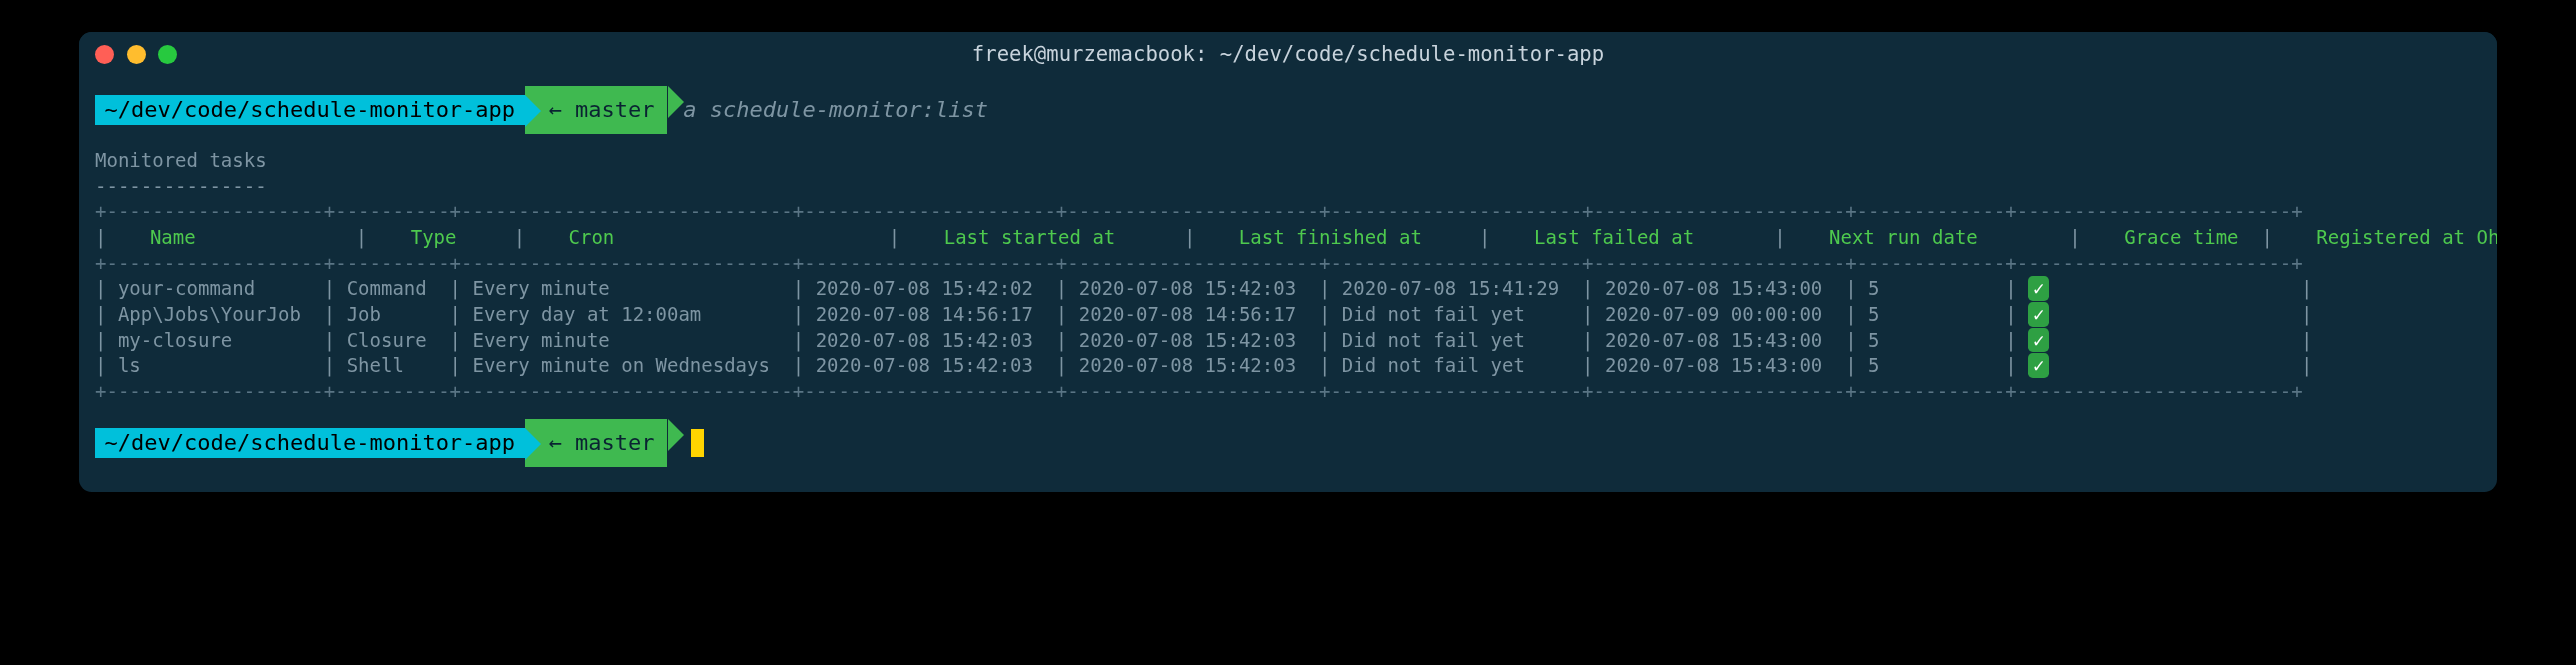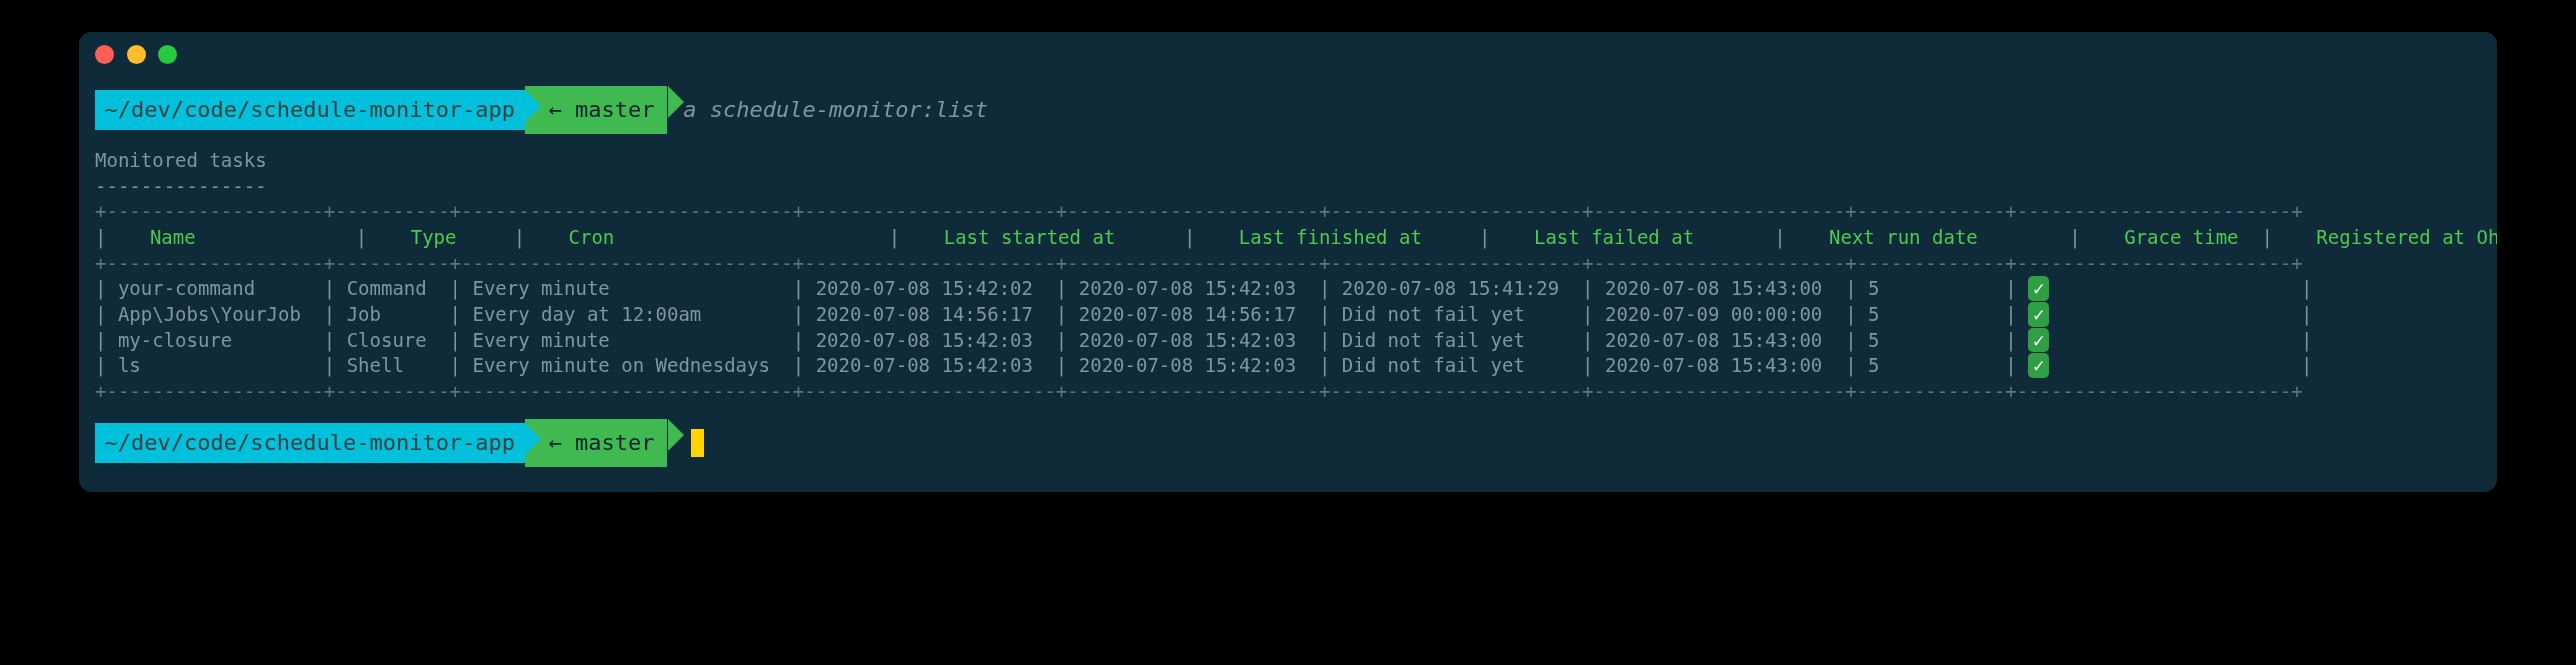--- a/index.html
+++ b/index.html
@@ -50,23 +50,23 @@
       color: #7e95a3;
       line-height: 1.35;
     }
     .prompt-line {
       display: flex;
       align-items: center;
       margin-bottom: 6.3px;
     }
     .seg-path {
       background: #00c0db;
-      color: #404040;
+      color: #000000;
       padding: 0 9.5px;
-      height: 40px;
+      height: 30px;
       display: flex;
       align-items: center;
       font-weight: 500;
       position: relative;
     }
     .seg-path::after {
       content: '';
       position: absolute;
       right: -16.6px;
       top: 0;
@@ -131,20 +131,21 @@
 </head>
 <body>
 
 <div class="terminal">
   <div class="titlebar">
     <div class="traffic-lights">
       <div class="tl tl-red"></div>
       <div class="tl tl-yellow"></div>
       <div class="tl tl-green"></div>
     </div>
+    <div class="title">freek@murzemacbook: ~/dev/code/schedule-monitor-app</div>
   </div>
 
   <div class="content">
     <div class="prompt-line">
       <div class="seg-path">~/dev/code/schedule-monitor-app</div>
       <div class="seg-branch">← master</div>
       <div class="cmd">a schedule-monitor:list</div>
     </div>
 
     <div class="output" id="output-block">Monitored tasks

